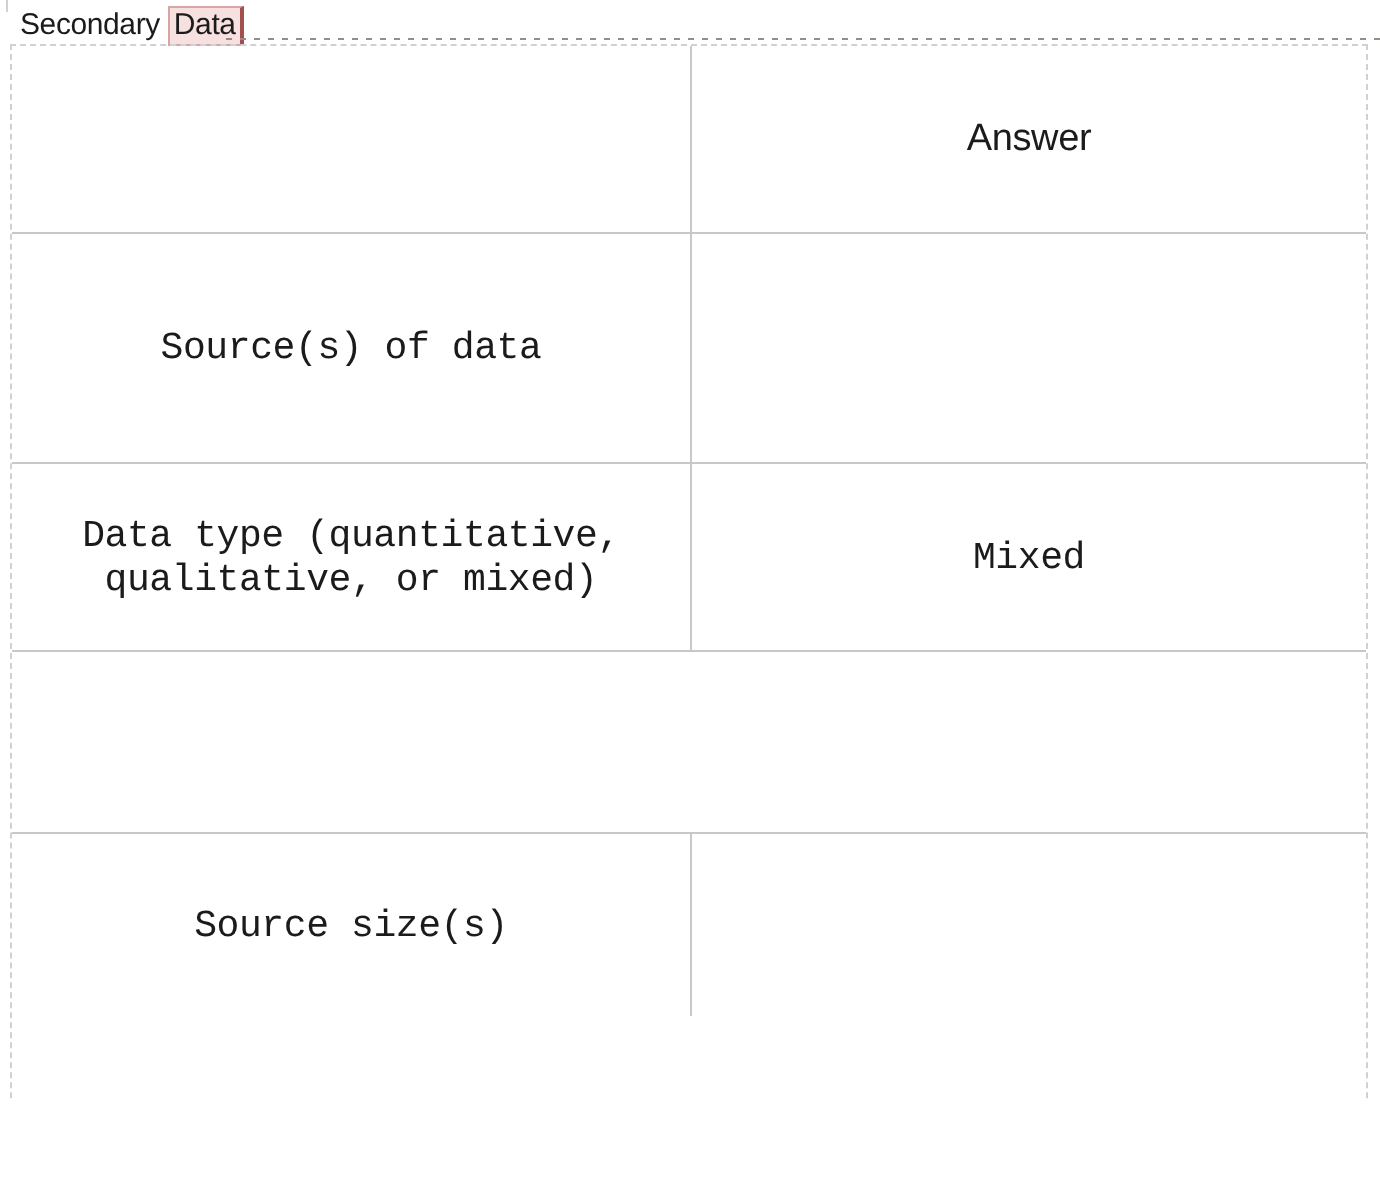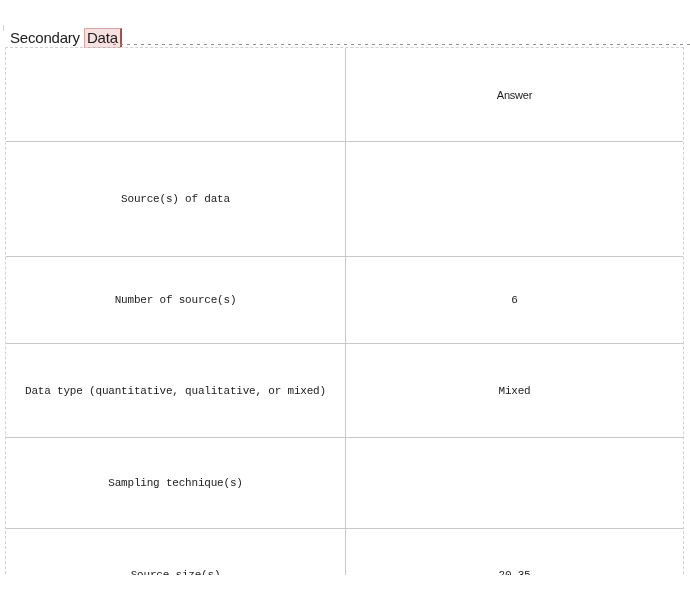--- a/index.html
+++ b/index.html
@@ -1,18 +1,18 @@
 <!DOCTYPE html>
 <html style="--highlight-bg: #f7e0e0; --highlight-border: #d8a5a5; --highlight-caret: #a14f4f; --spellcheck-underline: #dd3c3c; --table-gridline: #c8c8c8; --frame-dashed: #d1d1d1; --boundary-dashed: #958d88;"><head>
 <meta charset="utf-8">
 <style>
   html,body{margin:0;padding:0;background:#fff;}
   .canvas{
     position:relative;width:690px;height:550px;background:#ffffff;overflow:hidden;
-    font-family:"Liberation Sans",sans-serif;color:#1b1b1b;letter-spacing:-0.2px;margin-top:25px;
+    font-family:"Liberation Sans",sans-serif;color:#1b1b1b;letter-spacing:-0.2px;
   }
   
   .corner-stub{position:absolute;left:3px;top:0;height:6px;width:0;
     border-left:1px dashed var(--frame-dashed,#c9c9c9);}
   
   .title{position:absolute;left:10px;top:3px;font-size:15px;line-height:18px;white-space:nowrap;}
   .title .hl{
     display:inline-block;margin-left:4px;padding:0 2px;
     background:var(--highlight-bg,#f7e0e0);
     border:1px solid var(--highlight-border,#d8a5a5);
@@ -23,21 +23,21 @@
     background:repeating-linear-gradient(90deg,var(--boundary-dashed,#958d88) 0 3px,transparent 3px 7px);}
   
   .table{
     position:absolute;left:5px;top:22px;width:679px;height:572px;box-sizing:border-box;
     border:1px dashed var(--frame-dashed,#d1d1d1);
     display:flex;flex-direction:column;
   }
   .trow{display:flex;box-sizing:border-box;flex:0 0 auto;}
   .trow + .trow{border-top:1px solid var(--table-gridline,#c8c8c8);font-family:Liberation Mono, monospace;}
   .cell{box-sizing:border-box;display:flex;align-items:center;justify-content:center;
-    text-align:center;font-size:11px;line-height:22px;}
+    text-align:center;font-size:19px;line-height:22px;}
   .cell.left{width:340px;flex:0 0 340px;border-right:1px solid var(--table-gridline,#c8c8c8);padding:4px 14px;}
   .cell.right{flex:1 1 auto;padding:4px 8px;}
   .answer-text{display:inline-block;max-width:322px;}
   .misspelled{
     text-decoration:underline;text-decoration-style:wavy;
     text-decoration-color:var(--spellcheck-underline,#dd3c3c);
     text-decoration-thickness:1px;text-underline-offset:3px;text-decoration-skip-ink:none;
   }
   
   .bottom-handle{position:absolute;left:316px;top:597px;width:56px;height:10px;box-sizing:border-box;
@@ -60,45 +60,31 @@
         </div>
         <div class="cell right">
           <span class="answer-text"><span>Answer</span></span>
         </div>
       </div>
       <div class="trow" style="height: 115px;">
         <div class="cell left">
           <span>Source(s) of data</span>
         </div>
       </div>
-      <div class="trow" style="height: 87px;">
-        <div class="cell left">
-          <span>Number of source(s)</span>
-        </div>
-        <div class="cell right">
-          <span class="answer-text"><span>6</span></span>
-        </div>
-      </div>
       <div class="trow" style="height: 94px; justify-content: flex-end;">
         <div class="cell left">
           <span>Data type (quantitative, qualitative, or mixed)</span>
         </div>
         <div class="cell right">
           <span class="answer-text"><span>Mixed</span></span>
         </div>
       </div>
       <div class="trow" style="height: 91px;">
-        <div class="cell left">
-          <span>Sampling technique(s)</span>
-        </div>
       </div>
       <div class="trow" style="height: 92px;">
         <div class="cell left">
           <span>Source size(s)</span>
-        </div>
-        <div class="cell right">
-          <span class="answer-text"><span>20-35</span></span>
         </div>
       </div>
     </div>
 
   <div class="bottom-handle"></div>
 </div>
 
 </body></html>

